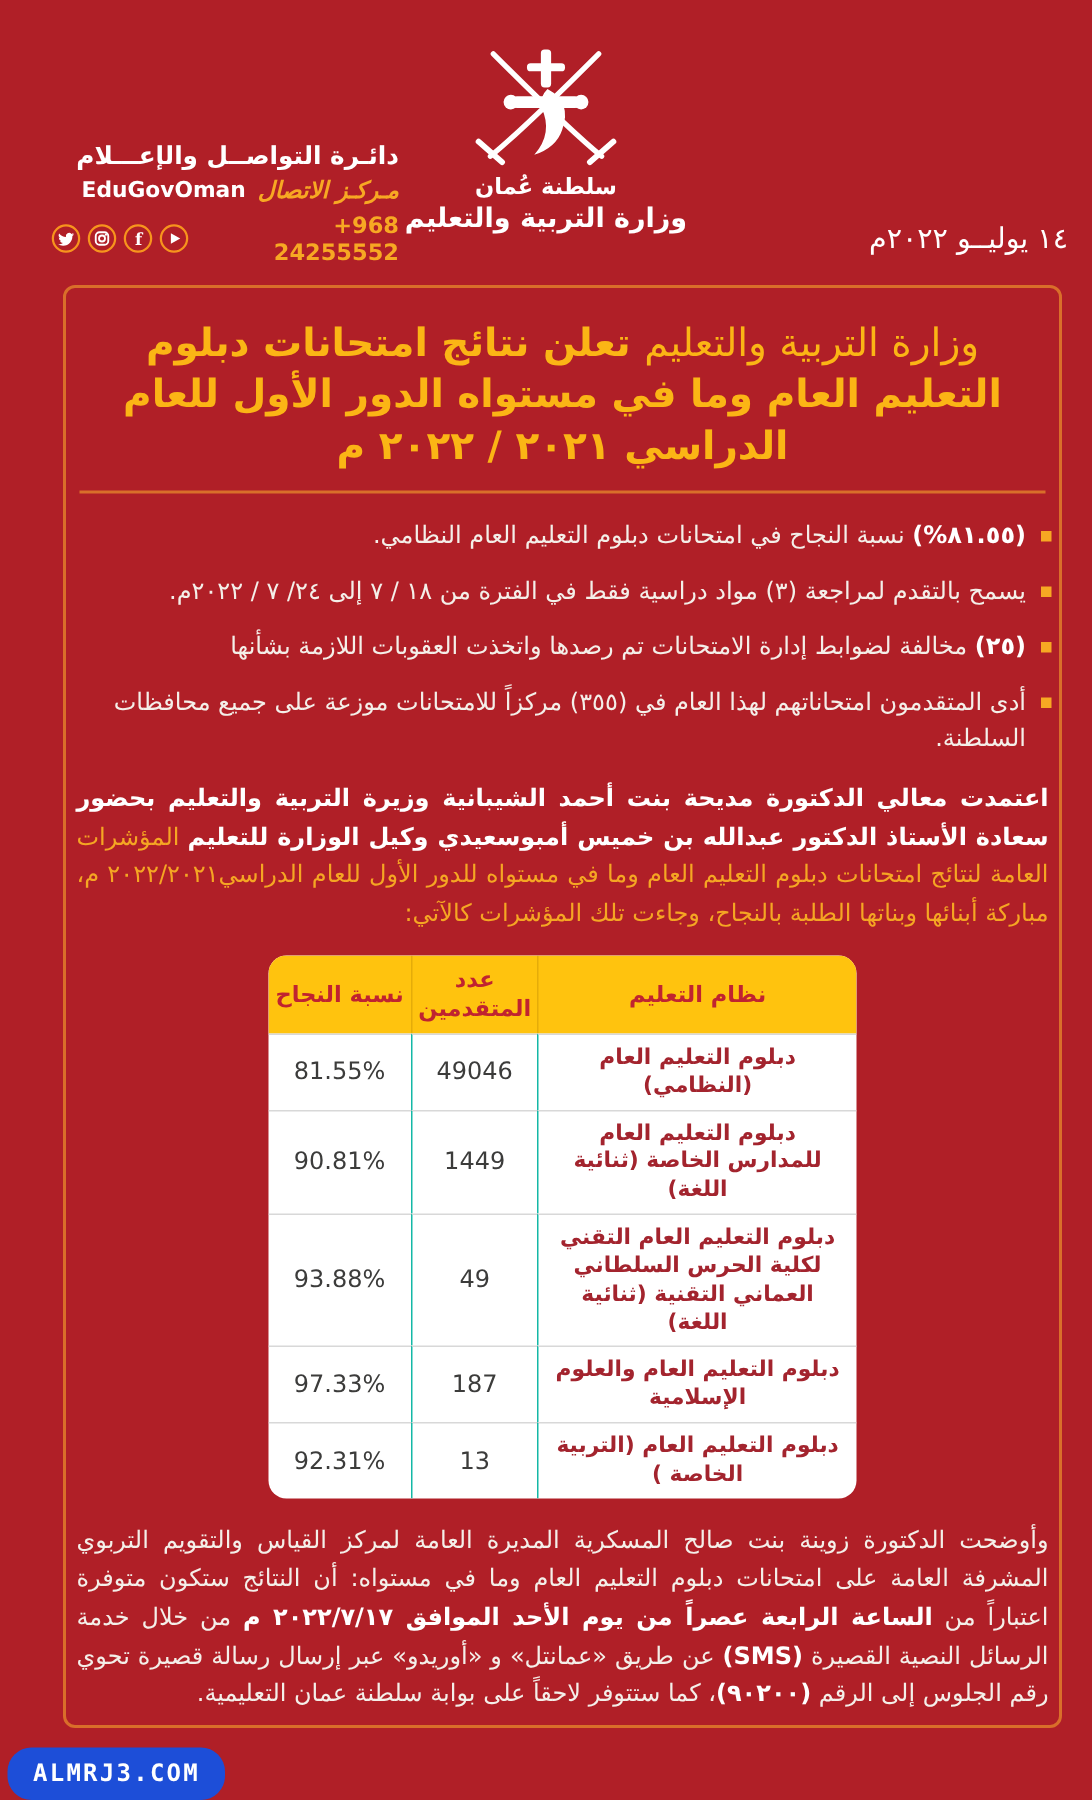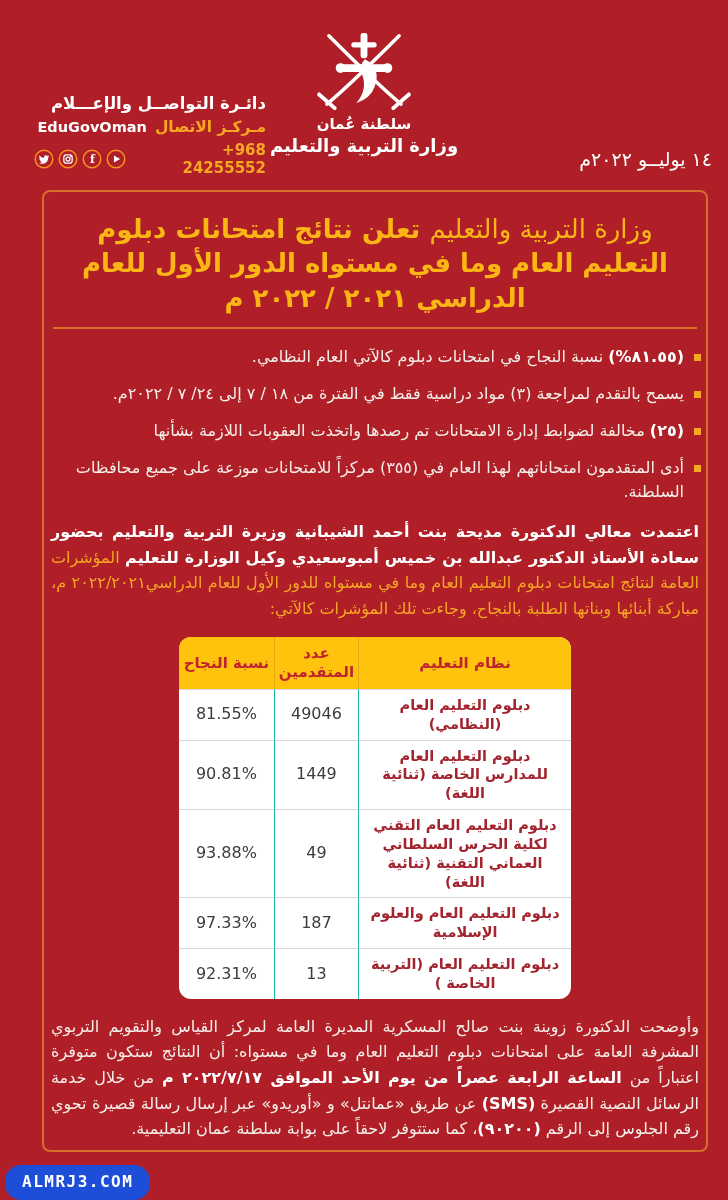--- a/index.html
+++ b/index.html
@@ -13,21 +13,21 @@
            text-align:center; color:#fff; width:240px; }
   .emblem svg{ display:block; margin:0 auto; }
   .emblem .country{ font-size:15px; font-weight:bold; margin-top:3px; letter-spacing:1px; }
   .emblem .ministry{ font-size:18px; font-weight:bold; margin-top:2px; }
 
   .contact{ position:absolute; left:34px; top:94px; width:232px;
             direction:rtl; text-align:right; color:#fff; }
   .contact .dept{ font-size:16.5px; font-weight:bold; letter-spacing:.5px; }
   .contact .row{ display:flex; justify-content:flex-start; align-items:center;
                  gap:8px; margin-top:5px; }
-  .contact .center-label{ color:#F7A823; font-weight:bold; font-size:15.5px; }
+  .contact .center-label{ color:#F7A823; font-weight:bold; font-size:15.5px;font-style:italic; }
   .contact .handle{ color:#fff; font-weight:bold; font-size:14.5px; }
   .contact .phone{ color:#F7A823; font-weight:bold; font-size:15px; }
   .icons{ display:flex; gap:4px; }
   .icons svg{ display:block; }
 
   .date{ position:absolute; right:16px; top:148px; color:#fff; font-size:19px; }
 
   
   .frame{ position:absolute; left:42px; top:190px; width:666px; height:962px;
           border:2px solid #D96E2A; border-radius:8px; padding:16px 3px 8px;
@@ -135,21 +135,21 @@
 
   <div class="frame">
 
     <h1 class="title"><span class="t-reg">وزارة التربية والتعليم</span> <span class="t-bold">تعلن نتائج امتحانات دبلوم التعليم العام وما في مستواه الدور الأول للعام الدراسي ٢٠٢١ / ٢٠٢٢ م</span></h1>
 
     <div class="divider"></div>
 
     <ul class="bullets">
       <li>
           <span class="sq"></span>
-          <span><b>(٨١.٥٥%)</b><span> نسبة النجاح في امتحانات دبلوم كالآتي العام النظامي.</span></span>
+          <span><b>(٨١.٥٥%)</b><span> نسبة النجاح في امتحانات دبلوم التعليم العام النظامي.</span></span>
         </li>
       <li>
           <span class="sq"></span>
           <span><b></b><span>يسمح بالتقدم لمراجعة (٣) مواد دراسية فقط في الفترة من ١٨ / ٧ إلى ٢٤/ ٧ / ٢٠٢٢م.</span></span>
         </li>
       <li>
           <span class="sq"></span>
           <span><b>(٢٥)</b><span> مخالفة لضوابط إدارة الامتحانات تم رصدها واتخذت العقوبات اللازمة بشأنها</span></span>
         </li>
       <li>

